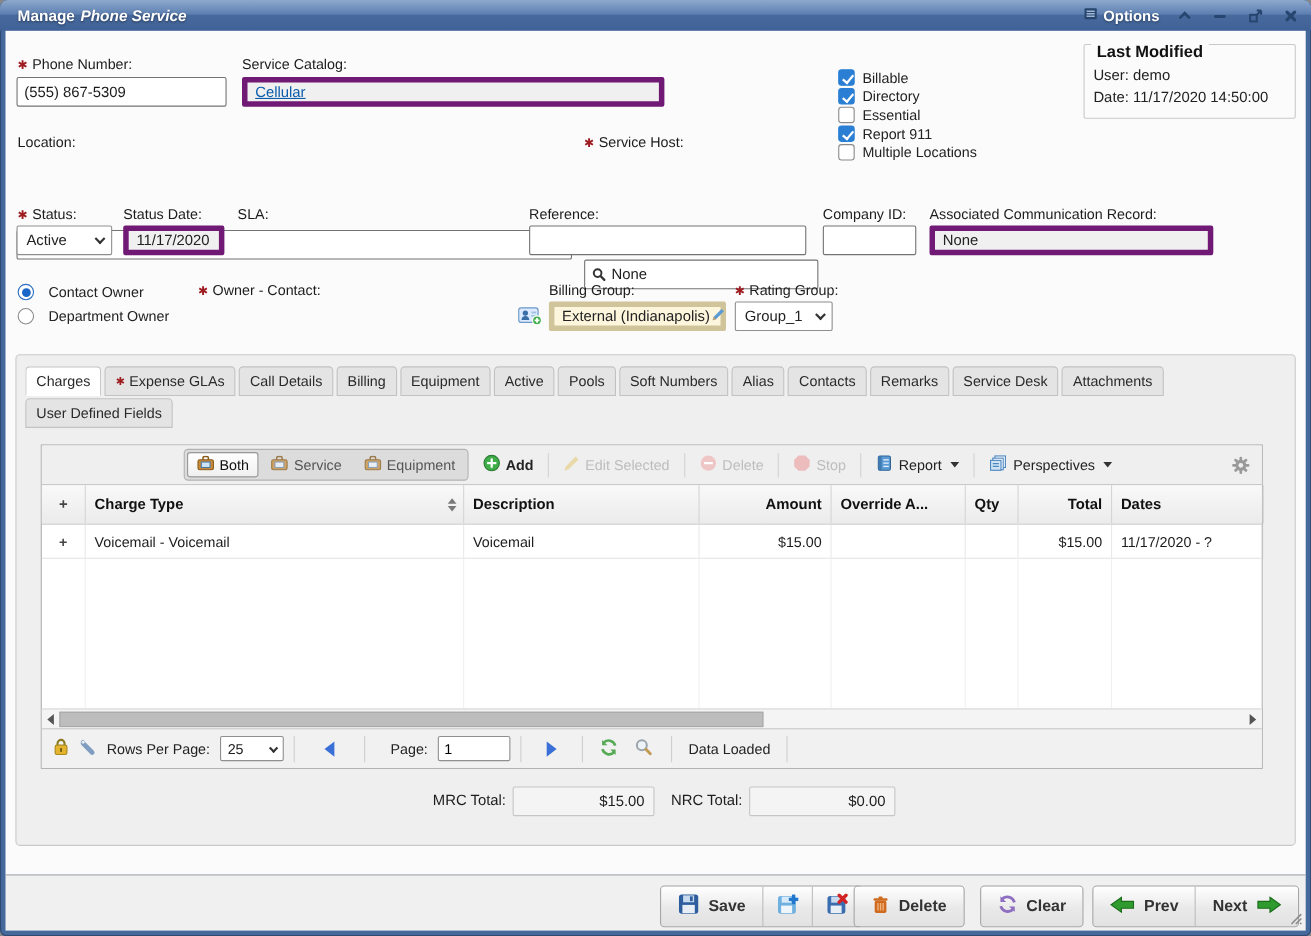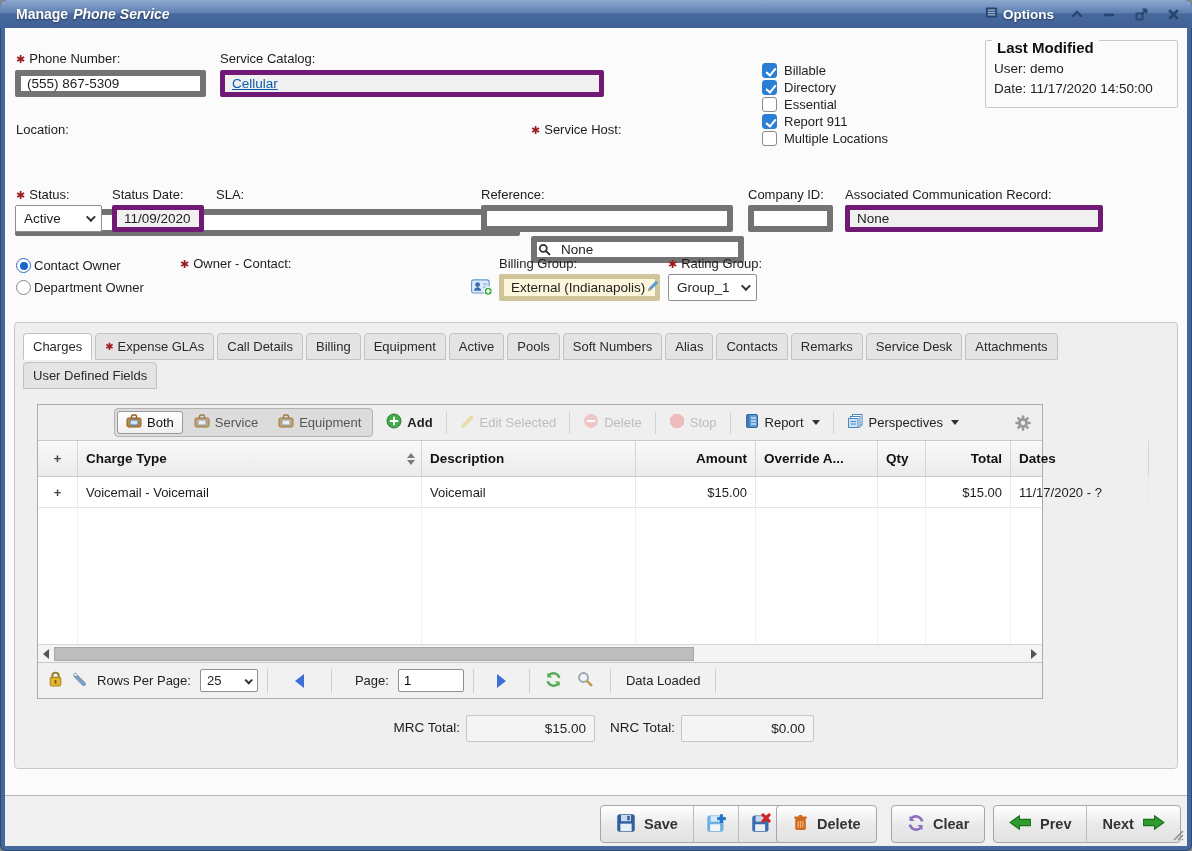--- a/index.html
+++ b/index.html
@@ -14,54 +14,54 @@
   .titlebar .title em { font-style:italic; margin-left:5px; }
   .tb-right { margin-left:auto; display:flex; align-items:center; gap:14px; }
   .options-btn { display:flex; align-items:center; gap:5px; color:#fff; font-weight:bold; font-size:13.5px; text-shadow:0 1px 2px rgba(0,0,0,.4); cursor:pointer; }
   .winbtn { width:18px; height:18px; display:flex; align-items:center; justify-content:center; cursor:pointer; }
 
   
   .body { position:absolute; left:5px; top:28px; width:1182px; height:767px; background:#fbfbfc; }
   .abs { position:absolute; }
   .lbl { font-size:13px; color:#1c1c1c; white-space:nowrap; }
   .star { color:#9e1b20; font-size:11px; margin-right:4px; }
-  .inp { border:6px solid #737373; background:#fff; height:27px; font-family:"Liberation Sans",sans-serif; font-size:13.5px; color:#1c1c1c; padding:0 6px; width:100%; border-radius:2px; }
+  .inp { border:1px solid #737373; background:#fff; height:27px; font-family:"Liberation Sans",sans-serif; font-size:13.5px; color:#1c1c1c; padding:0 6px; width:100%; border-radius:2px; }
   .ro { background:#f0f0f0; border:5px solid #701a75; height:27px; display:flex; align-items:center; padding:0 7px; font-size:13.5px; border-radius:2px; }
   .search-wrap { position:relative; }
   .search-wrap .mag { position:absolute; left:7px; top:7px; }
   .search-wrap input { padding-left:24px; }
   .sel { border:1px solid #8f8f8f; background:#fff; height:27px; display:flex; align-items:center; padding:0 8px; font-size:13.5px; border-radius:2px; cursor:pointer; }
   .sel .chev { margin-left:auto; width:7px; height:7px; border-right:2px solid #333; border-bottom:2px solid #333; transform:rotate(45deg) translateY(-2px); }
 
   .check-row { display:flex; align-items:center; gap:7px; height:17px; cursor:pointer; }
   .cbox { width:15px; height:15px; border:1px solid #8a8a8a; border-radius:3px; background:#fff; position:relative; flex:0 0 15px; }
   .cbox.checked { background:#2a7fd4; border-color:#2a7fd4; }
   .cbox.checked::after { content:""; position:absolute; left:4.5px; top:1.5px; width:4px; height:8px; border:solid #fff; border-width:0 2px 2px 0; transform:rotate(40deg); }
-  .radio-row { display:flex; align-items:center; gap:3px; height:17px; cursor:pointer; }
+  .radio-row { display:flex; align-items:center; gap:13px; height:17px; cursor:pointer; }
   .rad { width:15px; height:15px; border:1px solid #8a8a8a; border-radius:50%; background:#fff; position:relative; flex:0 0 15px; }
   .rad.selected { border-color:#2a6fc0; }
   .rad.selected::after { content:""; position:absolute; left:2.5px; top:2.5px; width:8px; height:8px; border-radius:50%; background:#1766c8; }
 
   .fieldset { border:1px solid #c9c9c9; border-radius:2px; padding:20px 8px 6px 8px; position:relative; }
   .fieldset .legend { position:absolute; top:-2px; left:6px; background:#fbfbfc; padding:0 5px; font-weight:bold; font-size:15px; color:#111; }
   .fieldset .fline { font-size:13.5px; margin-bottom:5px; }
 
   .link { color:#0b5cab; text-decoration:underline; cursor:pointer; font-size:13.5px; }
 
   
   .tabpanel { position:absolute; left:9px; top:294px; width:1164px; height:447px; background:#efefef; border:1px solid #c9c9c9; border-radius:4px; }
   .tabrow { display:flex; gap:3px; padding-left:8px; }
   .tabrow.r1 { padding-top:10px; }
   .tabrow.r2 { padding-top:2px; }
   .tab { height:27px; display:flex; align-items:center; padding:0 9px; background:#e4e4e4; border:1px solid #c2c2c2; border-radius:4px 4px 0 0; font-size:13px; color:#2a2a2a; cursor:pointer; white-space:nowrap; }
   .tab.active { background:#fff; border-bottom-color:#fff; font-weight:normal; }
   .tab .star { font-size:10px; }
 
   
-  .gridbox { position:absolute; left:22px; top:81px; width:1006px; height:295px; background:#fff; border:1px solid #ababab; display:flex; flex-direction:column; }
+  .gridbox { position:absolute; left:22px; top:81px; width:1111px; height:295px; background:#fff; border:1px solid #ababab; display:flex; flex-direction:column; }
   .gtoolbar { height:36px; background:#efefef; border-bottom:1px solid #c9c9c9; display:flex; align-items:center; justify-content:center; gap:6px; position:relative; }
   .tgroup { display:flex; background:#dcdcdc; border:1px solid #b3b3b3; border-radius:4px; padding:2px; gap:2px; }
   .tgbtn { display:flex; align-items:center; gap:5px; padding:2px 8px; border-radius:3px; font-size:13px; color:#555; cursor:pointer; border:1px solid transparent; }
   .tgbtn.on { background:linear-gradient(#ffffff,#f0f0f0); border:1px solid #9a9a9a; color:#111; }
   .tbtn { display:flex; align-items:center; gap:5px; padding:3px 7px; font-size:13px; color:#222; cursor:pointer; white-space:nowrap; }
   .tbtn.disabled { color:#bdbdbd; cursor:default; }
   .tsep { width:1px; height:22px; background:#d2d2d2; }
   .dd-arrow { width:0; height:0; border-left:4px solid transparent; border-right:4px solid transparent; border-top:5px solid #333; margin-left:3px; }
   .gear-btn { position:absolute; right:10px; top:9px; cursor:pointer; }
 
@@ -211,21 +211,21 @@
       <input class="inp" value="None" style="">
     </div>
 
     <div class="abs lbl" style="left:11px; top:159px;"><span class="star">✱</span><span>Status:</span></div>
     <div class="abs sel" style="left:10px; top:177px; width:87px;">
         <span>Active</span>
         <span class="chev"></span>
       </div>
 
     <div class="abs lbl" style="left:107px; top:159px;"><span>Status Date:</span></div>
-    <div class="abs ro" style="left:107px; top:177px; width:92px;">11/09/2020</div>
+    <div class="abs ro" style="left:107px; top:177px; width:92px;">11/17/2020</div>
 
     <div class="abs lbl" style="left:211px; top:159px;"><span>SLA:</span></div>
     <div class="abs search-wrap" style="left:211px; top:177px; width:250px;">
       <span class="mag">
           <svg class="mag-svg" width="13" height="13" viewBox="0 0 16 16">
             <circle cx="6.5" cy="6.5" r="4.3" fill="none" stroke="#333" stroke-width="2.2"></circle>
             <line x1="10" y1="10" x2="14" y2="14" stroke="#333" stroke-width="2.6" stroke-linecap="round"></line>
           </svg>
         </span>
       <input class="inp" value="" style="">

